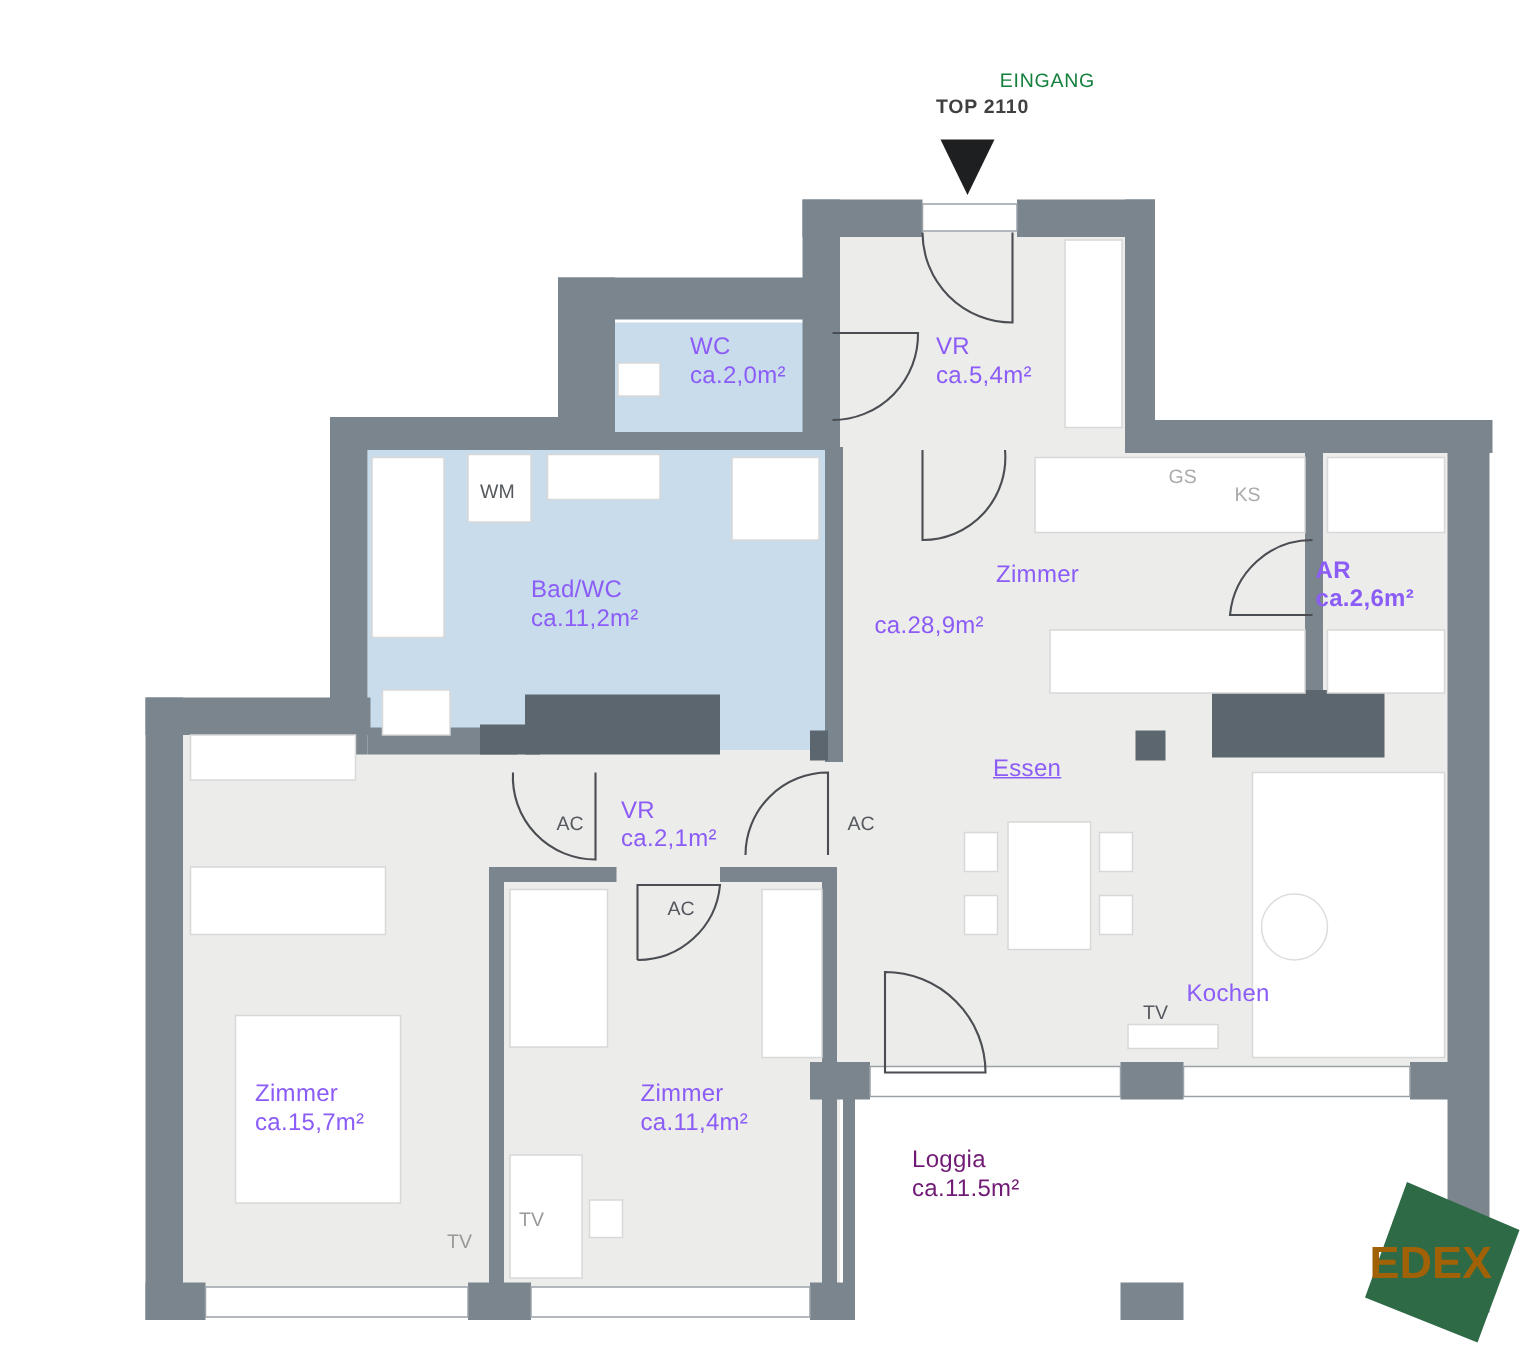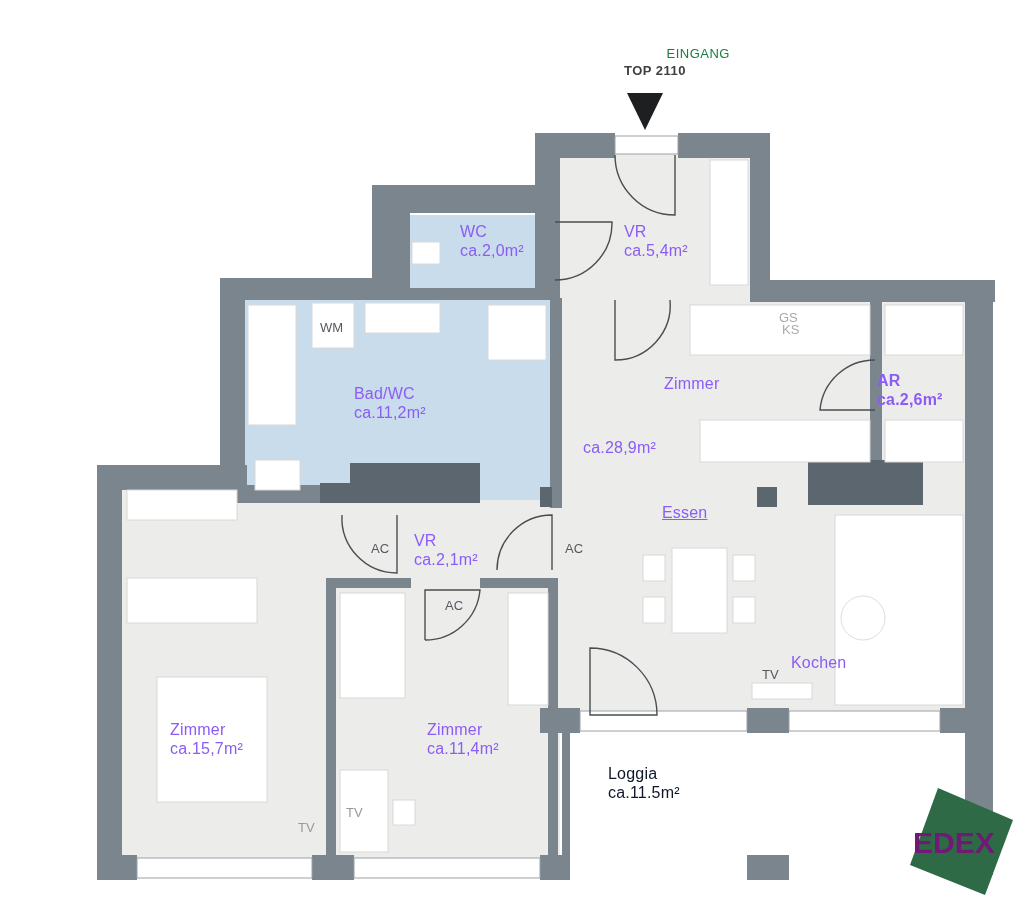--- a/index.html
+++ b/index.html
@@ -2,21 +2,21 @@
 <html><head>
 <meta charset="utf-8">
 <style>
   html, body { margin: 0; padding: 0; }
   body { width: 1024px; height: 912px; background: #ffffff; position: relative; overflow: hidden; font-family: "Liberation Sans", "DejaVu Sans", sans-serif; }
   #plan { position: absolute; left: 0; top: 0; width: 1024px; height: 912px; }
   .lbl { position: absolute; color: #8b5cf6; font-size: 16px; line-height: 19px; white-space: nowrap; letter-spacing: 0.2px; }
   .small { position: absolute; color: #55595e; font-size: 13px; white-space: nowrap; }
   .entry-title { position: absolute; left: 620px; top: 46px; width: 110px; text-align: right; color: #15803d; font-size: 13px; letter-spacing: 0.5px; }
   .entry-top { position: absolute; left: 600px; top: 63px; width: 110px; text-align: center; color: #404040; font-size: 13px; font-weight: bold; letter-spacing: 0.5px; }
-  .logo-text { position: absolute; left: 913px; top: 826px; color: #701a75; font-weight: bold; font-size: 30px; letter-spacing: 0px; font-family: "Liberation Sans", sans-serif; }
+  .logo-text { position: absolute; left: 913px; top: 826px; color: #a16207; font-weight: bold; font-size: 30px; letter-spacing: 0px; font-family: "Liberation Sans", sans-serif; }
 </style>
 </head>
 <body>
 
 <svg id="plan" viewBox="0 0 1024 912" xmlns="http://www.w3.org/2000/svg">
 
   <g>
     <rect x="120" y="485" width="440" height="375" fill="#ececeb"></rect>
     <rect x="560" y="295" width="410" height="420" fill="#ececeb"></rect>
     <rect x="560" y="150" width="190" height="150" fill="#ececeb"></rect>
@@ -124,32 +124,32 @@
   <polygon points="938,788 1013,820 985,895 910,865" fill="#2e6a45"></polygon>
 </svg>
 
 <div class="entry-title">EINGANG</div>
 <div class="entry-top">TOP 2110</div>
 
 <div class="lbl" style="left:460px;top:222px;"><span>WC</span><br><span>ca.2,0m²</span></div>
 <div class="lbl" style="left:624px;top:222px;"><span>VR</span><br><span>ca.5,4m²</span></div>
 <div class="lbl" style="left:354px;top:384px;"><span>Bad/WC</span><br><span>ca.11,2m²</span></div>
 <div class="lbl" style="left:664px;top:374px;">Zimmer</div>
-<div class="lbl" style="left:583px;top:438px;text-align:center;">ca.28,9m²</div>
+<div class="lbl" style="left:583px;top:408px;text-align:center;">ca.28,9m²</div>
 <div class="lbl" style="left:877px;top:371px;font-weight:bold;"><span>AR</span><br><span>ca.2,6m²</span></div>
 <div class="lbl" style="left:662px;top:503px;text-decoration:underline;">Essen</div>
 <div class="lbl" style="left:414px;top:531px;"><span>VR</span><br><span>ca.2,1m²</span></div>
 <div class="lbl" style="left:791px;top:653px;">Kochen</div>
 <div class="lbl" style="left:170px;top:720px;"><span>Zimmer</span><br><span>ca.15,7m²</span></div>
 <div class="lbl" style="left:427px;top:720px;"><span>Zimmer</span><br><span>ca.11,4m²</span></div>
-<div class="lbl" style="left:608px;top:764px;color:#0f172a;"><span>Loggia</span><br><span>ca.11.5m²</span></div>
+<div class="lbl" style="left:608px;top:764px;color:#701a75;"><span>Loggia</span><br><span>ca.11.5m²</span></div>
 
 <div class="small" style="left:320px;top:320px;">WM</div>
 <div class="small" style="left:779px;top:310px;color:#aaa;">GS</div>
-<div class="small" style="left:782px;top:322px;color:#aaa;">KS</div>
+<div class="small" style="left:823px;top:322px;color:#aaa;">KS</div>
 <div class="small" style="left:371px;top:541px;">AC</div>
 <div class="small" style="left:565px;top:541px;">AC</div>
 <div class="small" style="left:445px;top:598px;">AC</div>
 <div class="small" style="left:762px;top:667px;">TV</div>
 <div class="small" style="left:298px;top:820px;color:#999;">TV</div>
 <div class="small" style="left:346px;top:805px;color:#999;">TV</div>
 
 <div class="logo-text">EDEX</div>
 
 </body></html>

